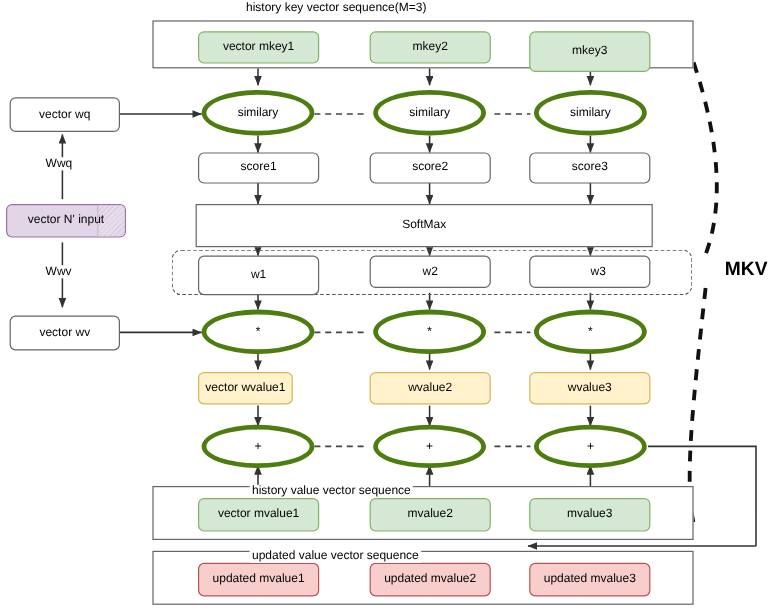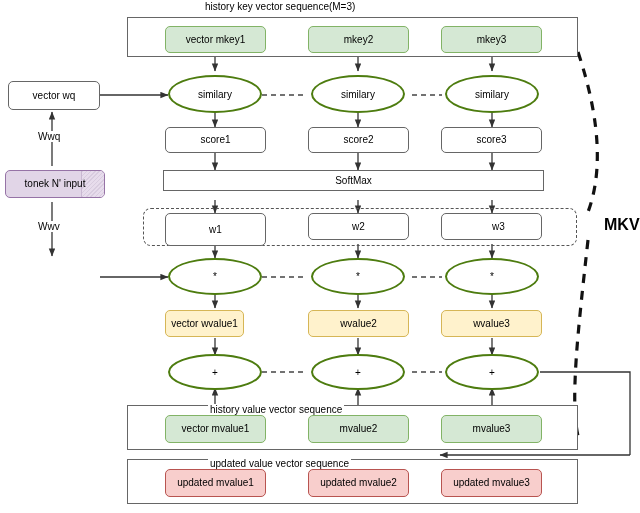--- a/index.html
+++ b/index.html
@@ -19,21 +19,21 @@
         background:repeating-linear-gradient(135deg,#d8ccdf 0 1px,#e7dcec 1px 3px);
         border-left:1px solid #c9b8d2;}
   .purple span{position:relative;z-index:2;}
   .sq{border-radius:0;}
 
   .container{position:absolute;box-sizing:border-box;border:1px solid #666666;
              background:#ffffff;z-index:1;}
   .dashedbox{position:absolute;box-sizing:border-box;border:1px dashed #555555;
              border-radius:8px;background:transparent;z-index:2;}
 
-  .ellipse{position:absolute;box-sizing:border-box;border:2px solid #4d7c0f;
+  .ellipse{position:absolute;box-sizing:border-box;border:4px solid #4d7c0f;
            border-radius:50%;background:#ffffff;display:flex;align-items:center;
            justify-content:center;font-size:10px;z-index:3;}
 
   .caption{position:absolute;font-size:10px;z-index:4;background:#ffffff;
            padding:0 2px;white-space:nowrap;}
   .freelabel{position:absolute;font-size:10px;z-index:4;white-space:nowrap;
              background:#ffffff;padding:0 1px;}
   .mkv{position:absolute;font-size:16px;font-weight:bold;z-index:5;white-space:nowrap;}
 </style>
 </head>
@@ -93,38 +93,39 @@
       <path d="M578,52 C604,130 600,180 588,212"></path>
       <path d="M588,240 C578,330 570,400 578,436"></path>
     </g>
   </svg>
 
   <div class="container" style="left:127px;top:17px;width:451px;height:40px;"></div>
   <div class="caption" style="left:203px;top:1px;">history key vector sequence(M=3)</div>
 
   <div class="node green" style="left:165px;top:26px;width:101px;height:27px;">vector mkey1</div>
   <div class="node green" style="left:308px;top:26px;width:101px;height:27px;">mkey2</div>
-  <div class="node green" style="left:441px;top:26px;width:101px;height:27px;">mkey3</div>
+  <div class="node green" style="left:441px;top:26px;width:101px;height:34px;">mkey3</div>
 
   <div class="node" style="left:8px;top:81px;width:92px;height:29px;text-align:right;">vector wq</div>
   <div class="freelabel" style="left:37px;top:131px;">Wwq</div>
   <div class="node purple" style="left:5px;top:170px;width:100px;height:28px;">
-    <span>tonek N' input</span>
+    <span>vector N' input</span>
   </div>
   <div class="freelabel" style="left:37px;top:221px;">Wwv</div>
+  <div class="node" style="left:8px;top:263px;width:92px;height:29px;">vector wv</div>
 
   <div class="ellipse" style="left:168px;top:75px;width:94px;height:38px;">similary</div>
   <div class="ellipse" style="left:311px;top:75px;width:94px;height:38px;">similary</div>
   <div class="ellipse" style="left:445px;top:75px;width:94px;height:38px;">similary</div>
 
   <div class="node" style="left:165px;top:127px;width:101px;height:26px;">score1</div>
   <div class="node" style="left:308px;top:127px;width:101px;height:26px;">score2</div>
   <div class="node" style="left:441px;top:127px;width:101px;height:26px;">score3</div>
 
-  <div class="node sq" style="left:163px;top:170px;width:381px;height:21px;">SoftMax</div>
+  <div class="node sq" style="left:163px;top:170px;width:381px;height:36px;">SoftMax</div>
 
   <div class="dashedbox" style="left:143px;top:208px;width:434px;height:38px;"></div>
   <div class="node" style="left:165px;top:213px;width:101px;height:33px;">w1</div>
   <div class="node" style="left:308px;top:213px;width:101px;height:27px;">w2</div>
   <div class="node" style="left:441px;top:213px;width:101px;height:27px;padding-left:14px;">w3</div>
 
   <div class="ellipse" style="left:168px;top:258px;width:94px;height:37px;">*</div>
   <div class="ellipse" style="left:311px;top:258px;width:94px;height:37px;">*</div>
   <div class="ellipse" style="left:445px;top:258px;width:94px;height:37px;">*</div>
 

